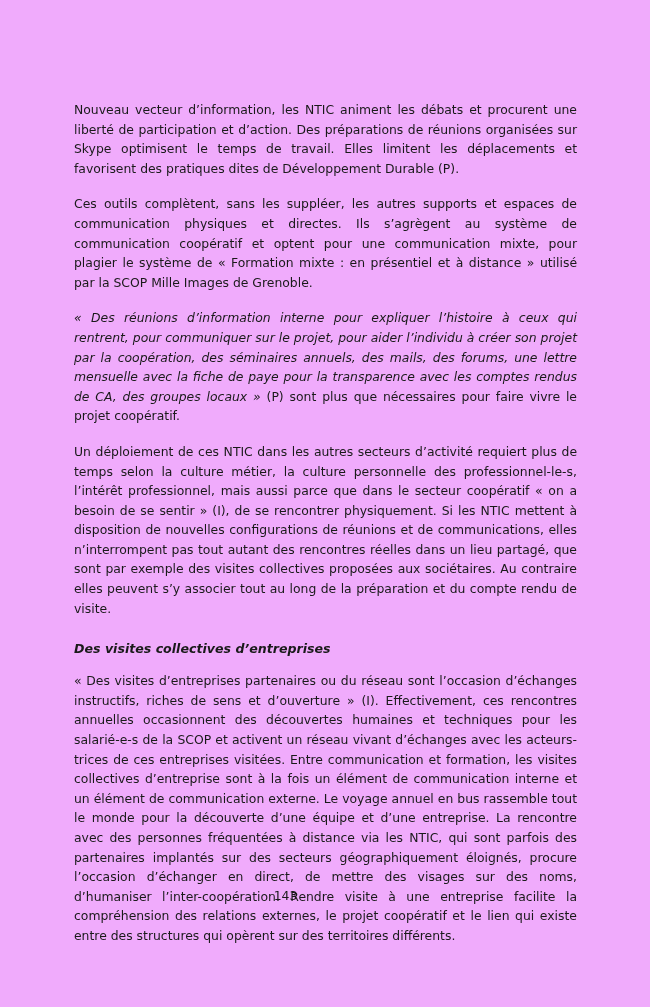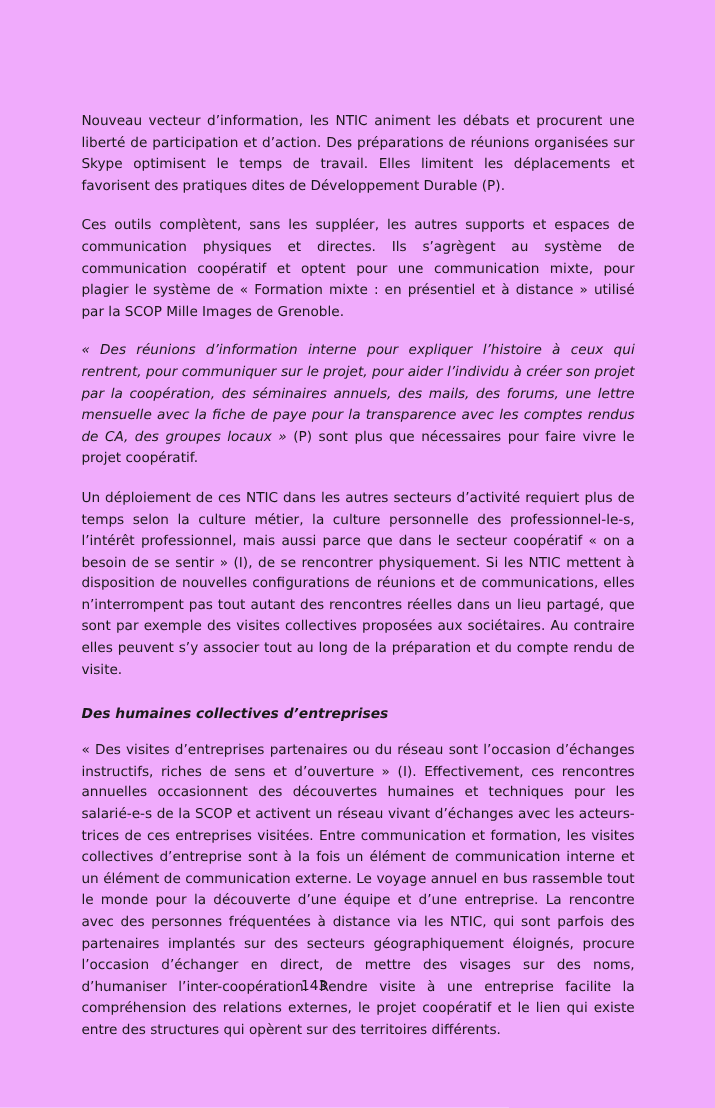--- a/index.html
+++ b/index.html
@@ -76,20 +76,20 @@
   <div class="content">
 
     <p class="para"><span>Nouveau vecteur d’information, les NTIC animent les débats et procurent une liberté de participation et d’action. Des préparations de réunions organisées sur Skype optimisent le temps de travail. Elles limitent les déplacements et favorisent des pratiques dites de Développement Durable (P).</span></p>
 
     <p class="para"><span>Ces outils complètent, sans les suppléer, les autres supports et espaces de communication physiques et directes. Ils s’agrègent au système de communication coopératif et optent pour une communication mixte, pour plagier le système de «&nbsp;</span><span class="it">Formation mixte : en présentiel et à distance</span><span>&nbsp;» utilisé par la SCOP Mille Images de Grenoble.</span></p>
 
     <p class="para quote-italic"><span class="it">« Des réunions d’information interne pour expliquer l’histoire à ceux qui rentrent, pour communiquer sur le projet, pour aider l’individu à créer son projet par la coopération, des séminaires annuels, des mails, des forums, une lettre mensuelle avec la fiche de paye pour la transparence avec les comptes rendus de CA, des groupes locaux »</span><span class="rm"> (P) sont plus que nécessaires pour faire vivre le projet coopératif.</span></p>
 
     <p class="para"><span>Un déploiement de ces NTIC dans les autres secteurs d’activité requiert plus de temps selon la culture métier, la culture personnelle des professionnel-le-s, l’intérêt professionnel, mais aussi parce que dans le secteur coopératif «&nbsp;</span><span class="it">on a besoin de se sentir</span><span>&nbsp;» (I), de se rencontrer physiquement. Si les NTIC mettent à disposition de nouvelles configurations de réunions et de communications, elles n’interrompent pas tout autant des rencontres réelles dans un lieu partagé, que sont par exemple des visites collectives proposées aux sociétaires. Au contraire elles peuvent s’y associer tout au long de la préparation et du compte rendu de visite.</span></p>
 
-    <h3 class="subhead">Des humaines collectives d’entreprises</h3>
+    <h3 class="subhead">Des visites collectives d’entreprises</h3>
 
     <p class="para"><span class="it">« Des visites d’entreprises partenaires ou du réseau sont l’occasion d’échanges instructifs, riches de sens et d’ouverture »</span><span class="rm"> (I). Effectivement, ces rencontres annuelles occasionnent des découvertes humaines et techniques pour les salarié-e-s de la SCOP et activent un réseau vivant d’échanges avec les acteurs-trices de ces entreprises visitées. Entre communication et formation, les visites collectives d’entreprise sont à la fois un élément de communication interne et un élément de communication externe. Le voyage annuel en bus rassemble tout le monde pour la découverte d’une équipe et d’une entreprise. La rencontre avec des personnes fréquentées à distance via les NTIC, qui sont parfois des partenaires implantés sur des secteurs géographiquement éloignés, procure l’occasion d’échanger en direct, de mettre des visages sur des noms, d’humaniser l’inter-coopération. Rendre visite à une entreprise facilite la compréhension des relations externes, le projet coopératif et le lien qui existe entre des structures qui opèrent sur des territoires différents.</span></p>
 
   </div>
 
   <div class="folio">143</div>
 </div>
 
 </body></html>

